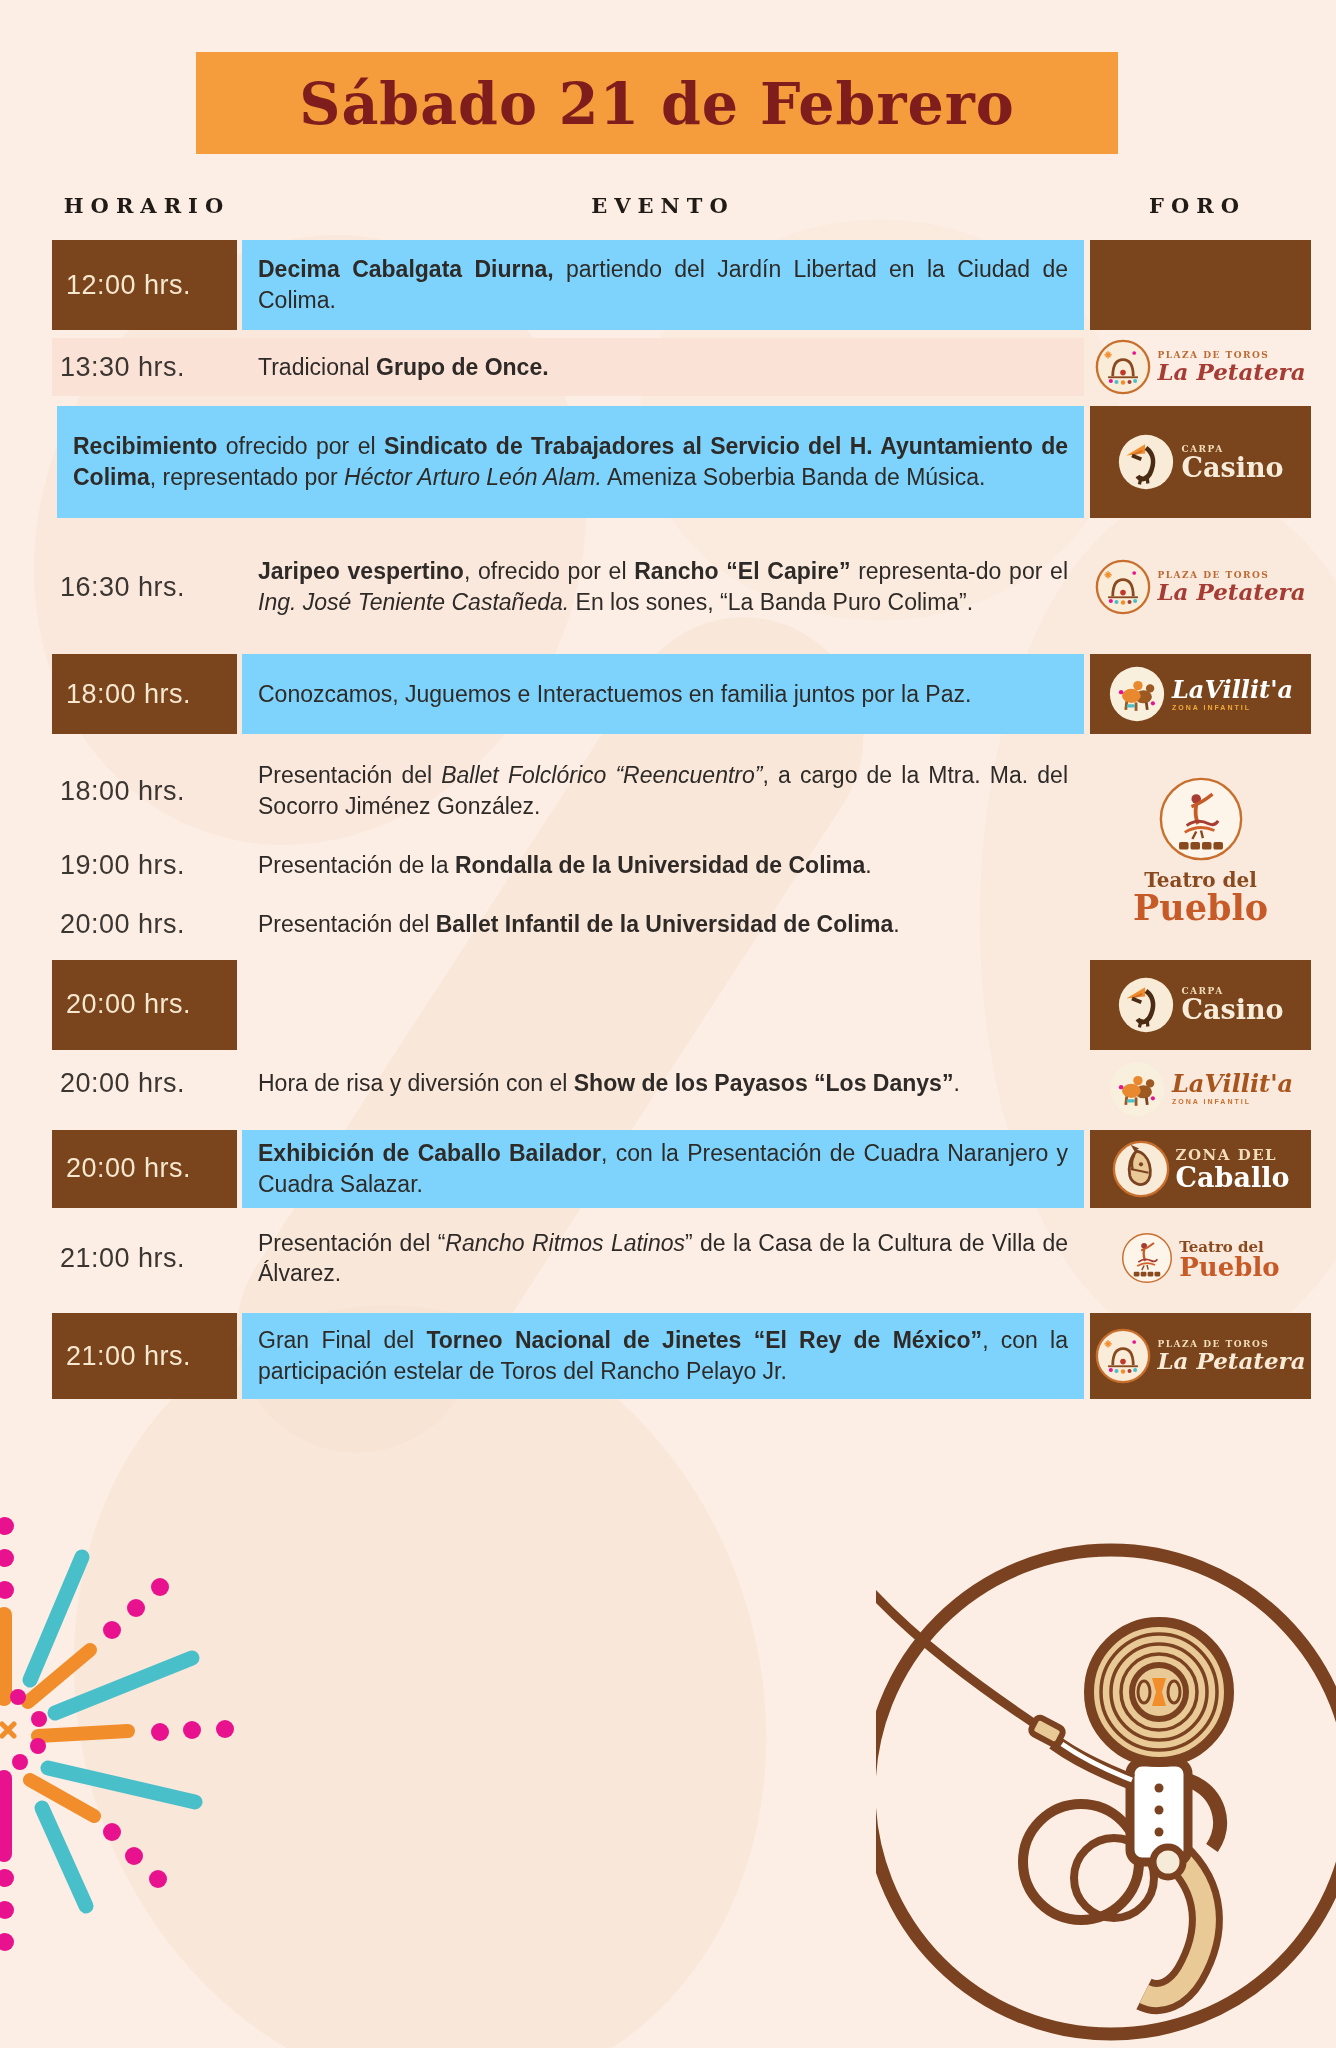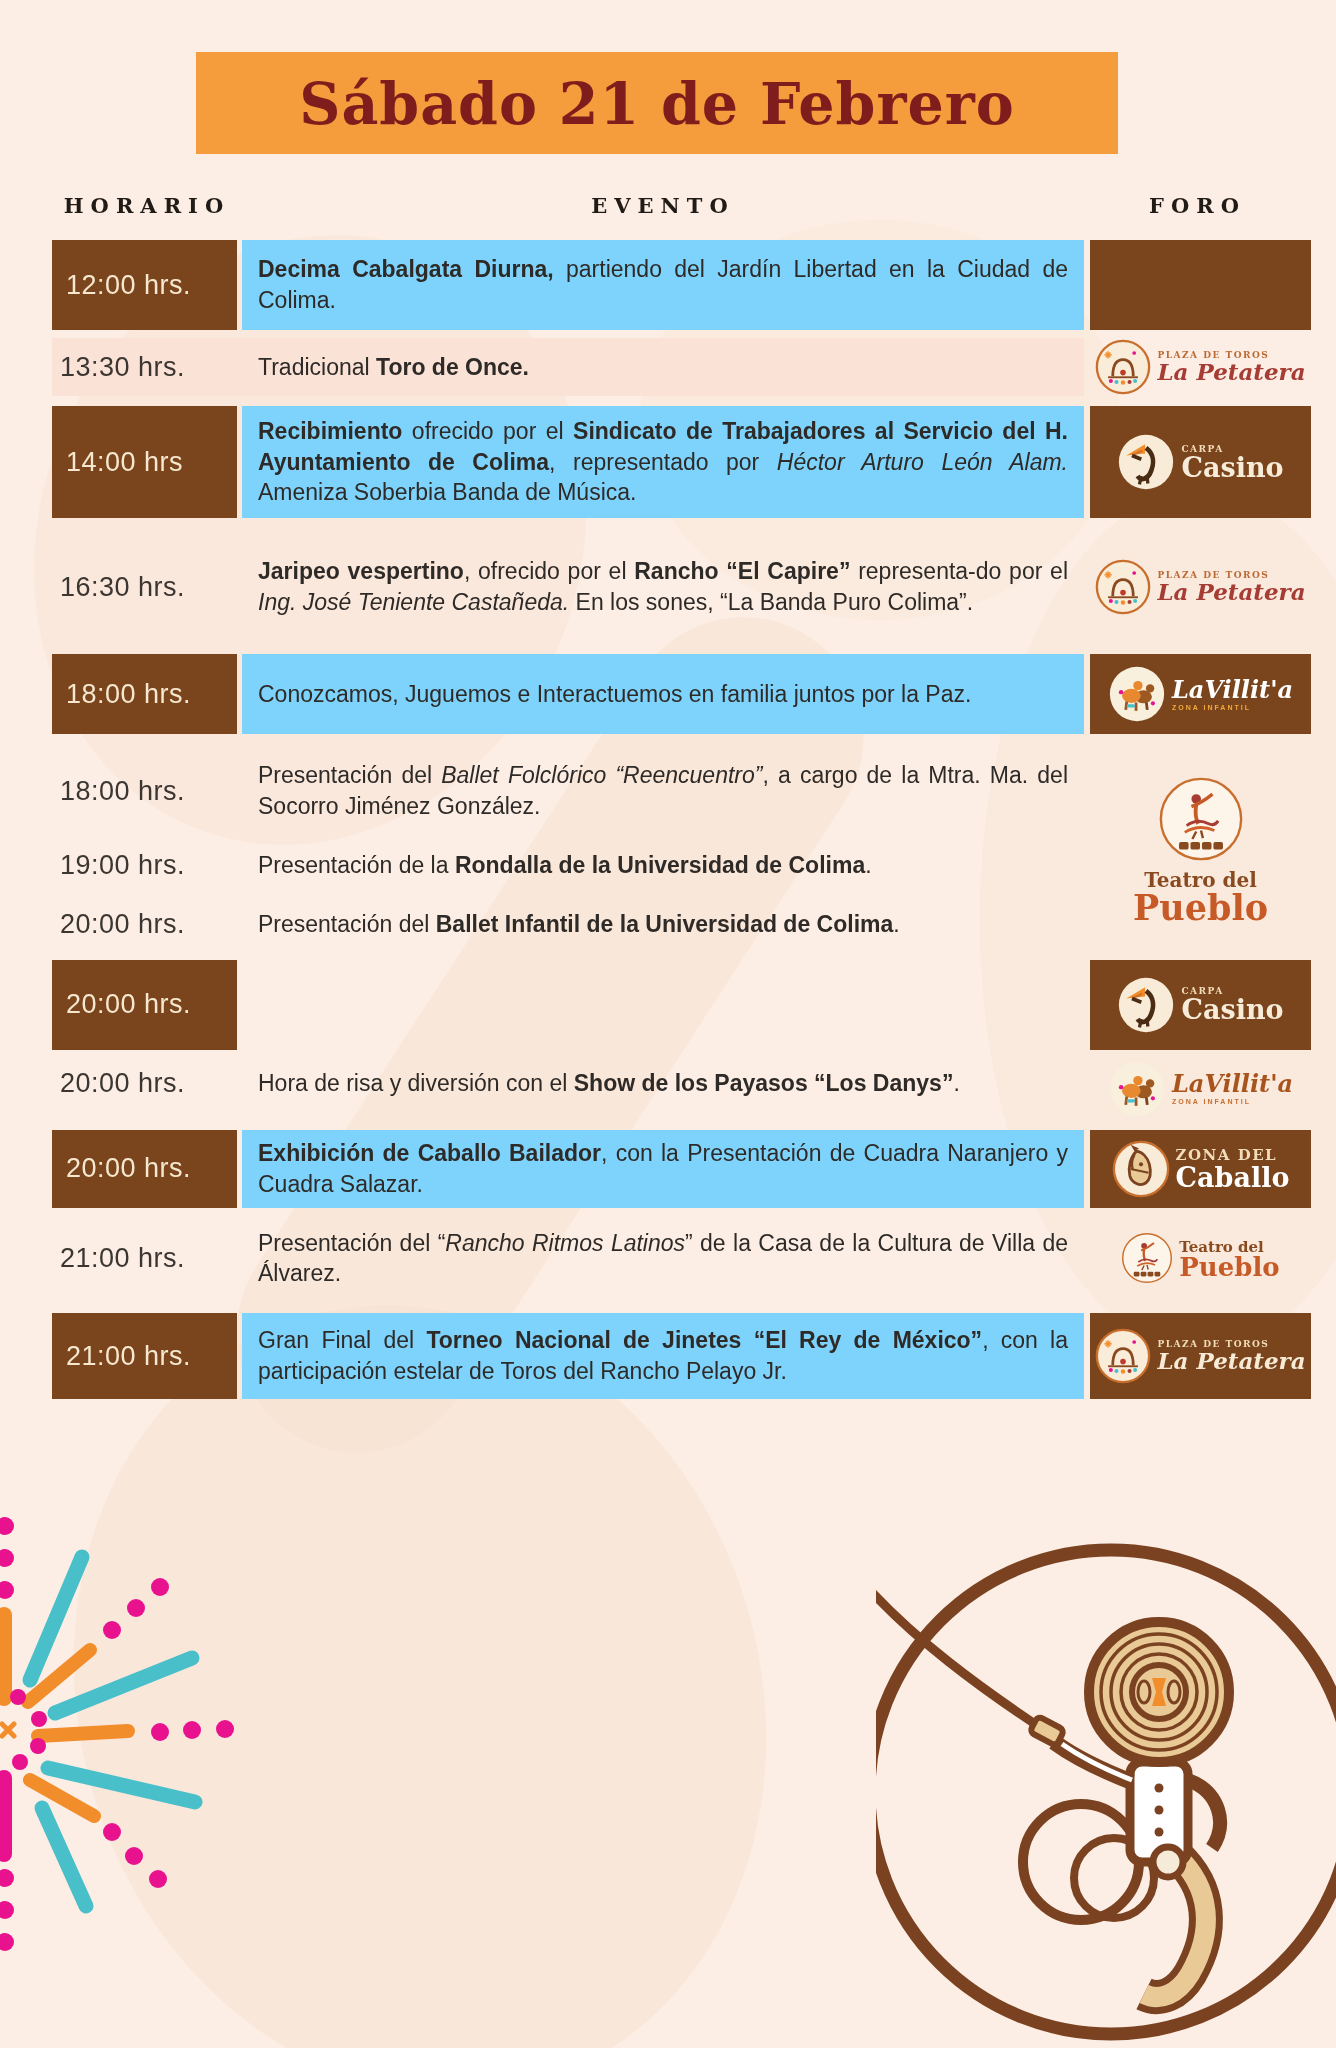--- a/index.html
+++ b/index.html
@@ -159,21 +159,21 @@
       </div>
     </div>
           </div>
           <div class="venue v-brown-empty tile"></div>
         </div>
         <div class="block" style="margin-bottom: 10px;">
           <div class="rows-wrap">
             <div class="row band" style="min-height: 58px;">
       <div class="time-cell">13:30 hrs.</div>
       <div class="event-cell">
-        <div class="event-text"><span>Tradicional </span><span class="seg-m">Toro de Once.</span></div>
+        <div class="event-text"><span>Tradicional </span><span class="seg-m">Grupo de Once.</span></div>
       </div>
     </div>
           </div>
           <div class="venue v-petatera-light">
             <svg width="56" height="56" viewBox="0 0 60 60">
   <circle cx="30" cy="30" r="28" fill="#f9edda" stroke="#c96f2e" stroke-width="2.5"></circle>
   <path d="M19 40 Q19 22 30 22 Q41 22 41 40" fill="none" stroke="#8a4a1f" stroke-width="3"></path>
   <line x1="14" y1="41" x2="46" y2="41" stroke="#8a4a1f" stroke-width="2"></line>
   <circle cx="17" cy="45" r="2.2" fill="#e8118e"></circle>
               <circle cx="23" cy="46" r="2.2" fill="#49bfca"></circle>
@@ -191,21 +191,20 @@
             </svg>
             <div class="vt">
       <div class="v-small">PLAZA DE TOROS</div>
       <div class="v-petatera-name">La Petatera</div>
             </div>
           </div>
         </div>
         <div class="block" style="margin-bottom: 10px;">
           <div class="rows-wrap">
             <div class="row hl" style="min-height: 112px;">
-      <div class="time-cell">14:00 hrs</div>
       <div class="event-cell">
         <div class="event-text"><span class="seg-b">Recibimiento</span><span> ofrecido por el </span><span class="seg-m">Sindicato de Trabajadores al Servicio del H. Ayuntamiento de Colima</span><span>, representado por </span><span class="seg-i">Héctor Arturo León Alam.</span><span> Ameniza Soberbia Banda de Música.</span></div>
       </div>
     </div>
           </div>
           <div class="venue v-casino tile">
             <svg width="58" height="58" viewBox="0 0 62 62">
   <circle cx="31" cy="31" r="29" fill="#f8ecd9"></circle>
   <polygon points="10,24 30,12 30,22" fill="#f28c2a"></polygon>
   <line x1="27" y1="19" x2="18" y2="23" stroke="#c96f2e" stroke-width="2"></line>

